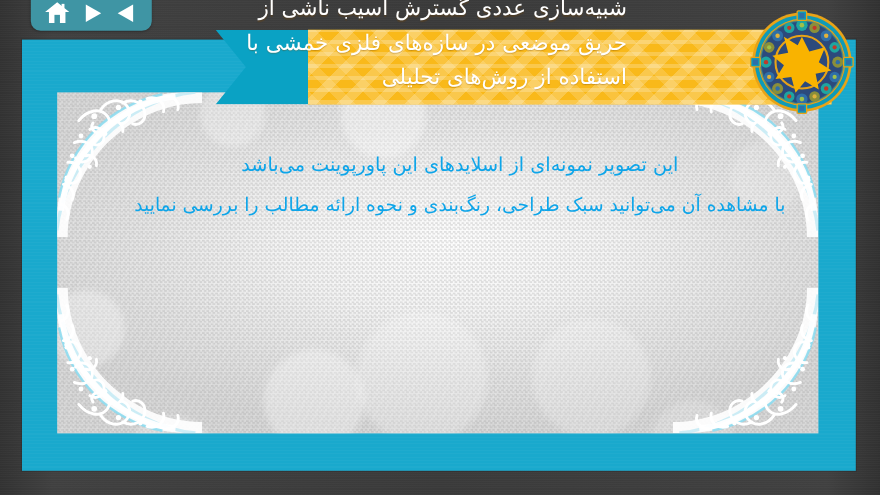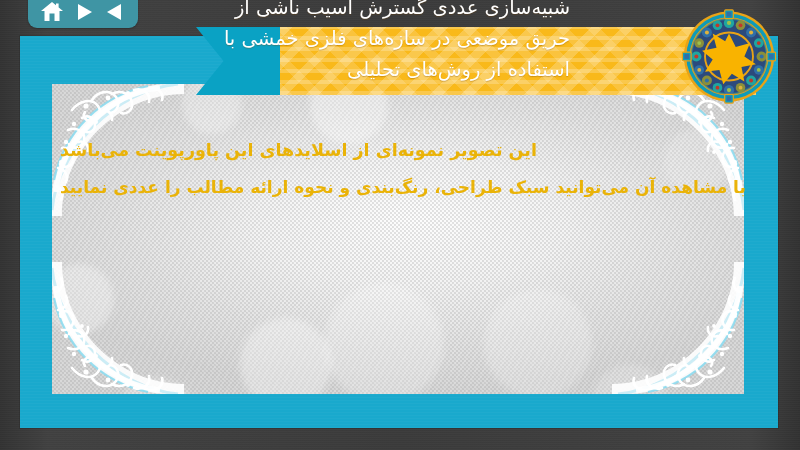--- a/index.html
+++ b/index.html
@@ -113,26 +113,25 @@
     pointer-events:none;
   }
 
   
   .medallion{position:absolute;left:681px;top:7px;width:96px;height:99px;z-index:36;}
   .medallion svg{display:block;width:100%;height:100%;}
 
   
   .body-text{
     position:absolute;left:60px;top:132px;right:24px;
-    direction:rtl;text-align:left;
-    color:#eab308;
+    direction:rtl;text-align:center;
+    color:#0ea5e9;
     font-family:"DejaVu Sans","Liberation Sans",sans-serif;
     font-size:17px;line-height:37px;
     z-index:20;
-    font-weight:bold;
   }
   .body-text .ln{display:block;white-space:nowrap;}
   .body-text .ln:nth-child(1){font-size:17.5px;}
 </style>
 </head>
 <body>
 
 <div id="stage">
 
   <div class="outer-chrome"></div>
@@ -280,21 +279,21 @@
               <circle cx="30" cy="68" r="1.9"></circle>
           </g>
         </svg>
       </div>
 
     </div>
   </div>
 
   <div class="body-text">
     <span class="ln">این تصویر نمونه‌ای از اسلایدهای این پاورپوینت می‌باشد</span>
-    <span class="ln">با مشاهده آن می‌توانید سبک طراحی، رنگ‌بندی و نحوه ارائه مطالب را عددی نمایید</span>
+    <span class="ln">با مشاهده آن می‌توانید سبک طراحی، رنگ‌بندی و نحوه ارائه مطالب را بررسی نمایید</span>
   </div>
 
   <div class="banner-wrap">
     <div class="banner-tail"></div>
     <div class="banner-body"></div>
   </div>
   <div class="banner-title">شبیه‌سازی عددی گسترش آسیب ناشی از حریق موضعی در سازه‌های فلزی خمشی با استفاده از روش‌های تحلیلی</div>
 
   <div class="medallion">
     <svg viewBox="0 0 100 100" aria-hidden="true">

